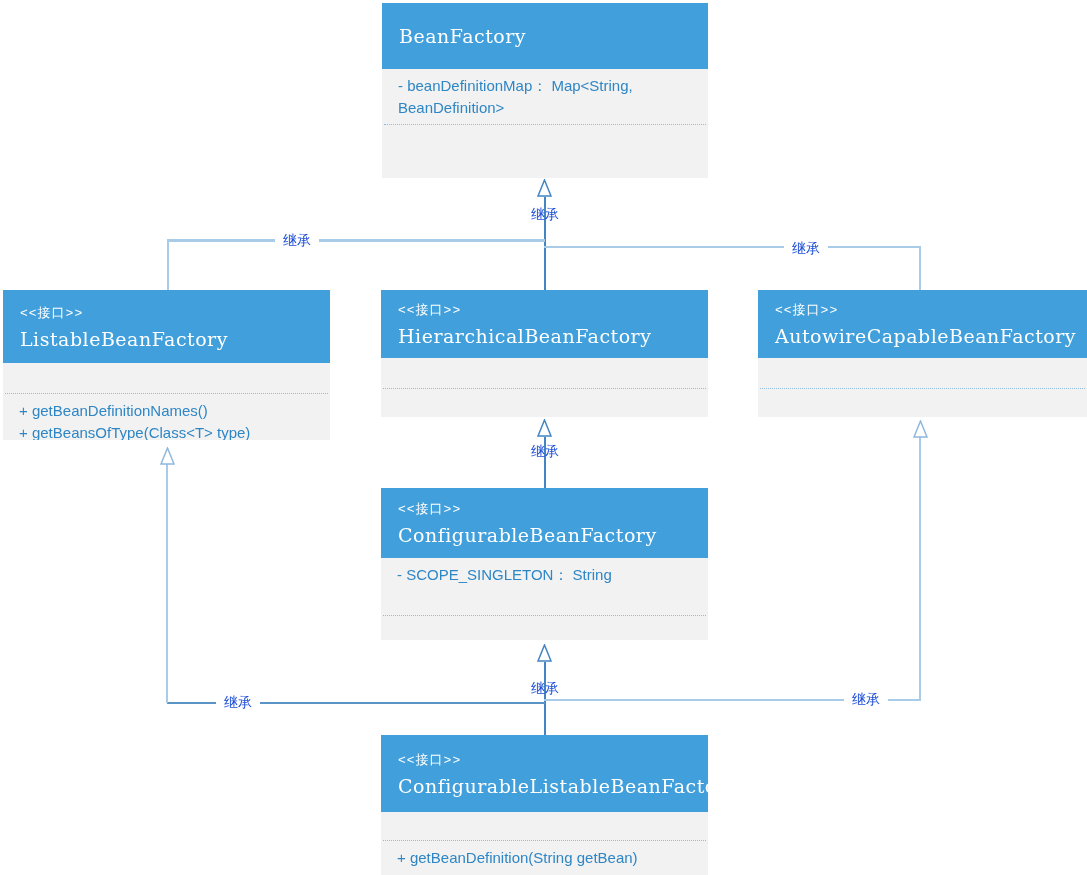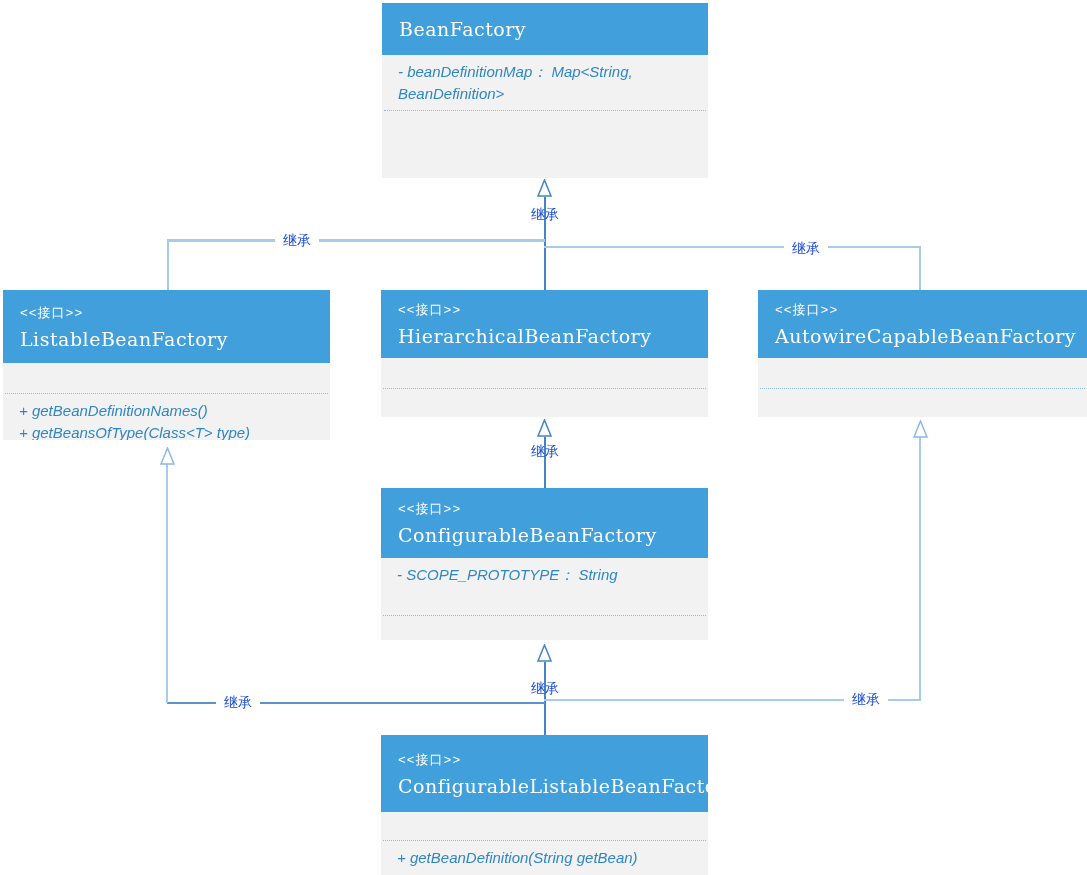--- a/index.html
+++ b/index.html
@@ -2,21 +2,21 @@
 <html><head>
 <meta charset="utf-8">
 <style>
   html,body{margin:0;padding:0;background:#fff;}
   #canvas{position:relative;width:1087px;height:875px;background:#ffffff;overflow:hidden;
           font-family:"Liberation Sans", sans-serif;}
   .uml-box{position:absolute;display:flex;flex-direction:column;background:#F2F2F2;}
   .uml-header{background:#419FDB;color:#ffffff;padding:0 0 0 17px;display:flex;flex-direction:column;justify-content:center;flex:0 0 auto;}
   .stereotype{font-family:Liberation Mono, monospace;font-size:13px;line-height:24px;letter-spacing:1px;}
   .class-name{font-family:"DejaVu Serif","Liberation Serif",serif;font-size:19px;line-height:26px;letter-spacing:0.5px;}
-  .uml-attrs,.uml-methods{padding:6px 12px 4px 16px;color:#2E86C5;font-size:15px;line-height:22px;overflow:hidden;font-style:italic;}
+  .uml-attrs,.uml-methods{padding:6px 12px 4px 16px;color:#2E86C5;font-size:15px;line-height:22px;overflow:hidden;}
   .uml-attrs{flex:0 0 auto;}
   .uml-methods{flex:1 1 auto;}
   .uml-divider{flex:0 0 auto;border-top:1px dotted #8FBBDE;margin:0 2px;}
   .member{white-space:normal;}
   .edge{position:absolute;}
   .edge.light{background:#A8CBE8;}
   .edge.dark{background:#4285C2;}
   .edge.darkthin{background:#5B94C6;}
   .arrowhead{position:absolute;width:15px;height:18px;}
   .inherit-label{position:absolute;width:44px;text-align:center;font-size:14px;line-height:15px;color:#1d4ed8;font-family:"Liberation Sans",sans-serif;}
@@ -58,21 +58,21 @@
 
   <div class="inherit-label" style="left:523px;top:207px;">继承</div>
   <div class="inherit-label bg" style="left:275px;top:233px;">继承</div>
   <div class="inherit-label bg" style="left:784px;top:241px;">继承</div>
   <div class="inherit-label" style="left:523px;top:444px;">继承</div>
   <div class="inherit-label" style="left:523px;top:681px;">继承</div>
   <div class="inherit-label bg" style="left:216px;top:695px;">继承</div>
   <div class="inherit-label bg" style="left:844px;top:692px;">继承</div>
 
   <div class="uml-box" style="left:382px;top:3px;width:326px;height:175px;">
-    <div class="uml-header" style="height:52px;">
+    <div class="uml-header" style="height:66px;">
       <div class="class-name">BeanFactory</div>
     </div>
     <div class="uml-attrs" style="height:55px;box-sizing:border-box;">
       <div class="member">- beanDefinitionMap： Map&lt;String, BeanDefinition&gt;</div>
     </div>
     <div class="uml-divider"></div>
   </div>
 
   <div class="uml-box" style="left:3px;top:290px;width:327px;height:150px;">
     <div class="uml-header" style="height:73px;">
@@ -106,21 +106,21 @@
     <div class="uml-divider"></div>
     <div class="uml-methods"></div>
   </div>
 
   <div class="uml-box" style="left:381px;top:488px;width:327px;height:152px;">
     <div class="uml-header" style="height:70px;">
       <div class="stereotype">&lt;&lt;接口&gt;&gt;</div>
       <div class="class-name">ConfigurableBeanFactory</div>
     </div>
     <div class="uml-attrs" style="height:57px;box-sizing:border-box;">
-      <div class="member">- SCOPE_PROTOTYPE： String</div>
+      <div class="member">- SCOPE_SINGLETON： String</div>
     </div>
     <div class="uml-divider"></div>
     <div class="uml-methods"></div>
   </div>
 
   <div class="uml-box" style="left:381px;top:735px;width:327px;height:140px;">
     <div class="uml-header" style="height:77px;">
       <div class="stereotype">&lt;&lt;接口&gt;&gt;</div>
       <div class="class-name">ConfigurableListableBeanFactory</div>
     </div>

